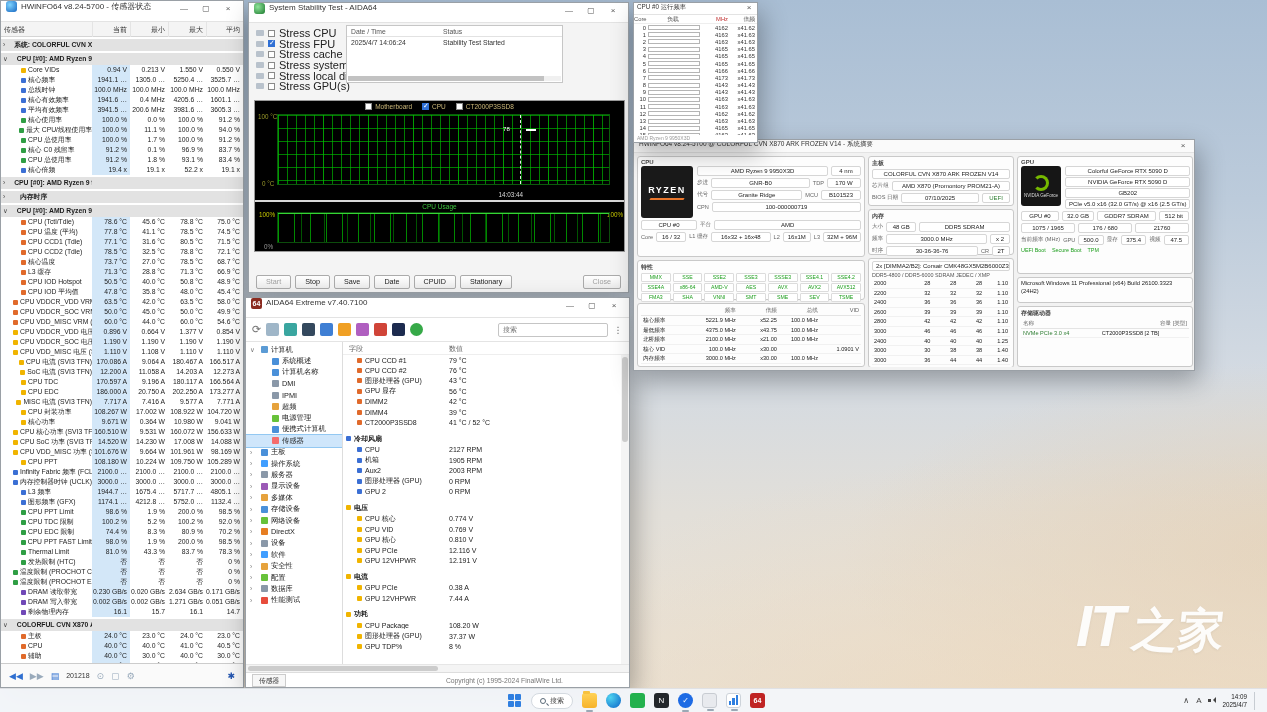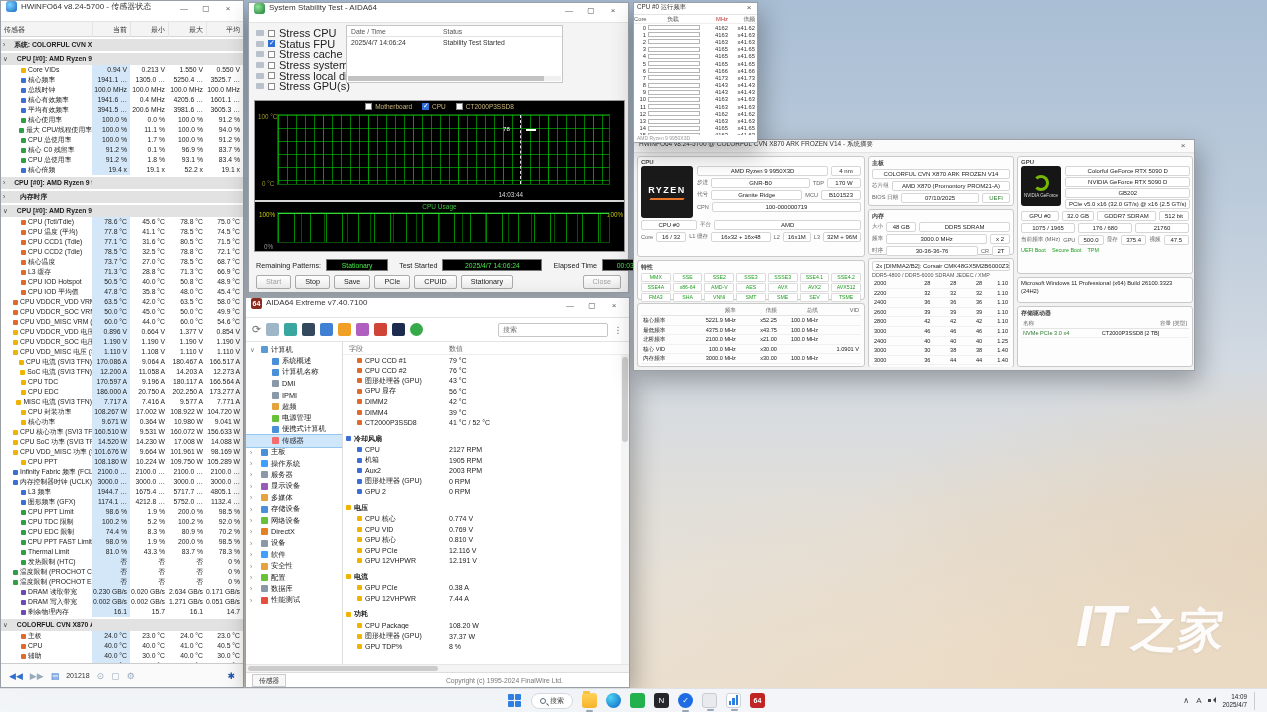--- a/index.html
+++ b/index.html
@@ -974,21 +974,21 @@
 
       <div class="row">
         <span class="dvic"></span>
         <span class="cb"></span>
         <span>Stress CPU</span>
       </div>
 
       <div class="row">
         <span class="dvic"></span>
         <span class="cb on"></span>
-        <span>Status FPU</span>
+        <span>Stress FPU</span>
       </div>
 
       <div class="row">
         <span class="dvic"></span>
         <span class="cb"></span>
         <span>Stress cache</span>
       </div>
 
       <div class="row">
         <span class="dvic"></span>
@@ -1050,38 +1050,30 @@
       <span class="tlab">14:03:44</span>
     </div>
     <div class="g2">
       <div class="g2t">CPU Usage</div>
       <span class="pct" style="left:4px;top:9px">100%</span>
       <span class="pct" style="right:1px;top:9px">100%</span>
       <span class="pct" style="left:9px;bottom:1px;color:#999">0%</span>
       <div class="plot2"></div>
     </div>
   </div>
-  <div class="sst-foot">
-    <span>Remaining Patterns:</span>
-    <span class="led" style="min-width:62px">Stationary</span>
-    <span style="margin-left:6px">Test Started</span>
-    <span class="led" style="min-width:100px">2025/4/7 14:06:24</span>
-    <span style="margin-left:6px">Elapsed Time</span>
-    <span class="led" style="min-width:56px">00:03:47</span>
-  </div>
   <div class="sst-btns">
     <span style="display:flex;gap:4px">
 
         <button class="sbtn dis">Start</button>
 
         <button class="sbtn">Stop</button>
 
         <button class="sbtn">Save</button>
 
-        <button class="sbtn">PCIe</button>
+        <button class="sbtn">Date</button>
 
         <button class="sbtn">CPUID</button>
 
         <button class="sbtn">Stationary</button>
       </span>
     <button class="sbtn dis right">Close</button>
   </div>
 </div>
 
 <div id="aida" class="win">

